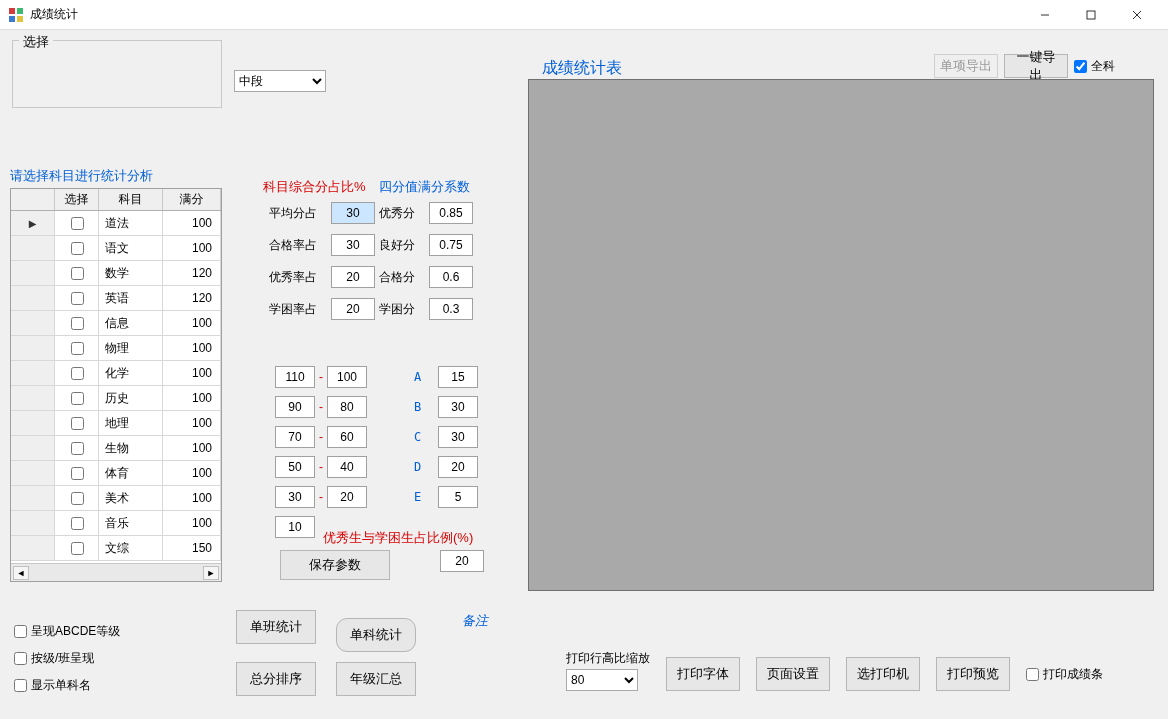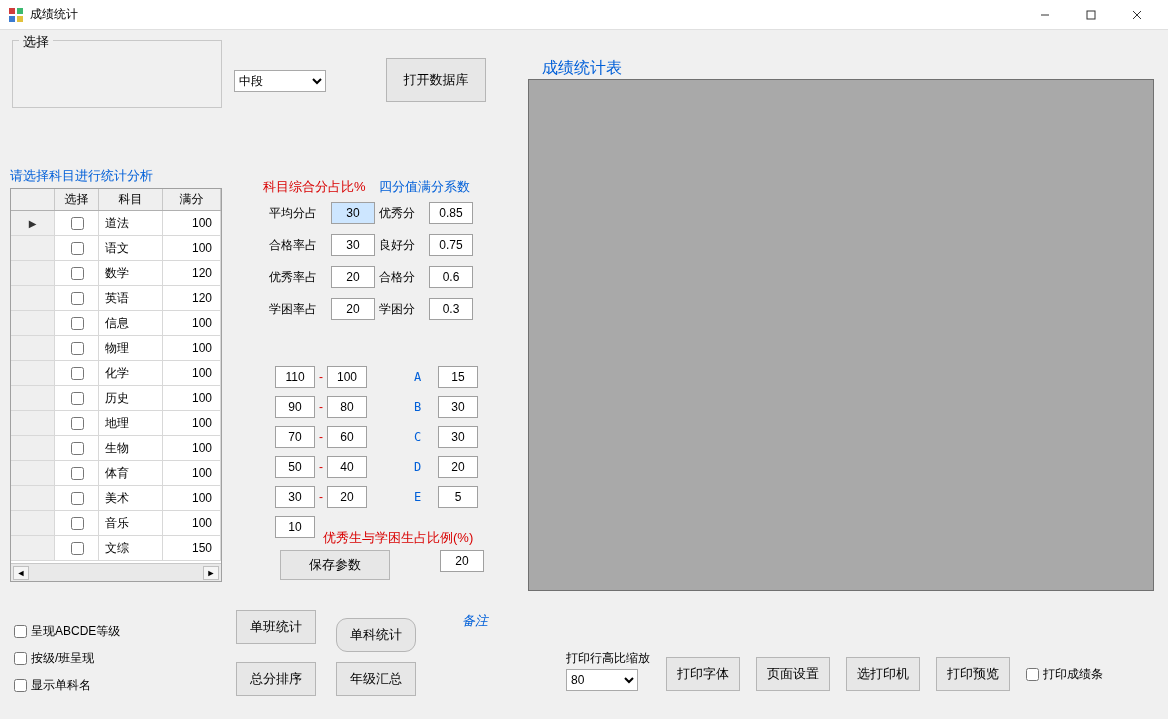--- a/index.html
+++ b/index.html
@@ -134,23 +134,20 @@
   </div>
 </div>
 
 <div class="client">
 
   <div class="groupbox">
     <span class="groupbox-title">选择</span>
   </div>
   <select class="combo combo-mid" style="position:absolute; left:234px; top:40px;"><option>中段</option></select>
 
-  <button class="btn open-db-btn">
-      <span>打开数据库</span>
-    </button>
 
   <span class="blue-label section-label">请选择科目进行统计分析</span>
 
   <div class="grid">
     <div class="grid-header">
       <div class="gh-cell gh-rowhdr"></div>
       <div class="gh-cell gh-sel">选择</div>
       <div class="gh-cell gh-sub">科目</div>
       <div class="gh-cell gh-full">满分</div>
     </div>
@@ -364,20 +361,32 @@
       </div>
     </div>
 
   <span class="red-label" style="position:absolute; left:323px; top:499px;">优秀生与学困生占比例(%)</span>
   <input class="num-input" style="position: absolute; left: 440px; top: 520px;" value="20">
   <button class="btn" style="position:absolute; left:280px; top:520px; width:110px; height:30px;">
       <span>保存参数</span>
     </button>
 
   <div class="results-title">成绩统计表</div>
+  <div class="top-right-controls">
+    <div class="disabled-btn">
+        <span>单项导出</span>
+      </div>
+    <button class="btn" style="width:64px; height:24px;">
+        <span>一键导出</span>
+      </button>
+    <label class="chk">
+        <input type="checkbox" checked="" style="">
+        <span>全科</span>
+      </label>
+  </div>
   <div class="results-area"></div>
 
   <div style="position:absolute; left:14px; top:593px; display:flex; flex-direction:column; gap:10px;">
     <label class="chk">
         <input type="checkbox" style="">
         <span>呈现ABCDE等级</span>
       </label>
     <label class="chk">
         <input type="checkbox" style="">
         <span>按级/班呈现</span>

